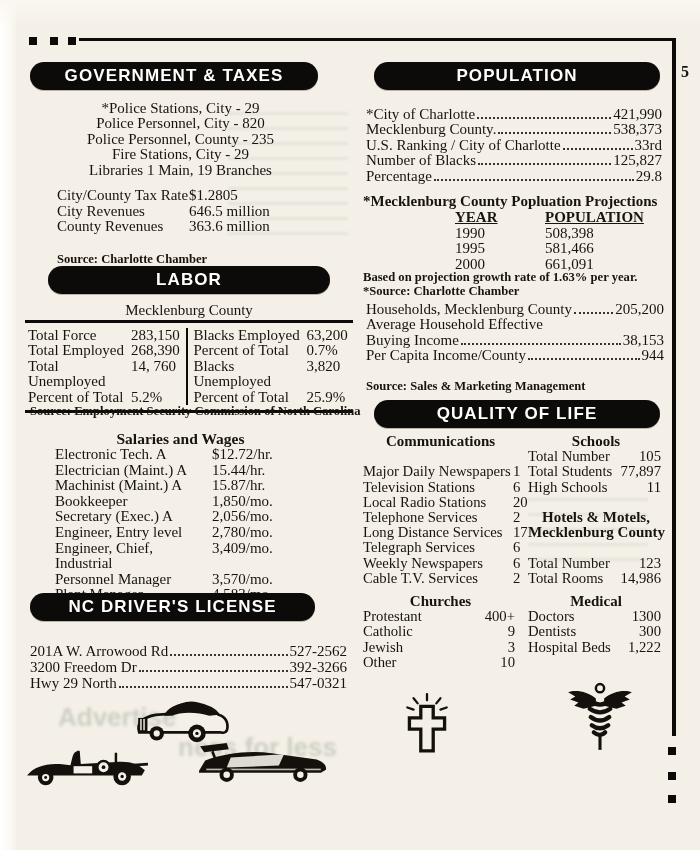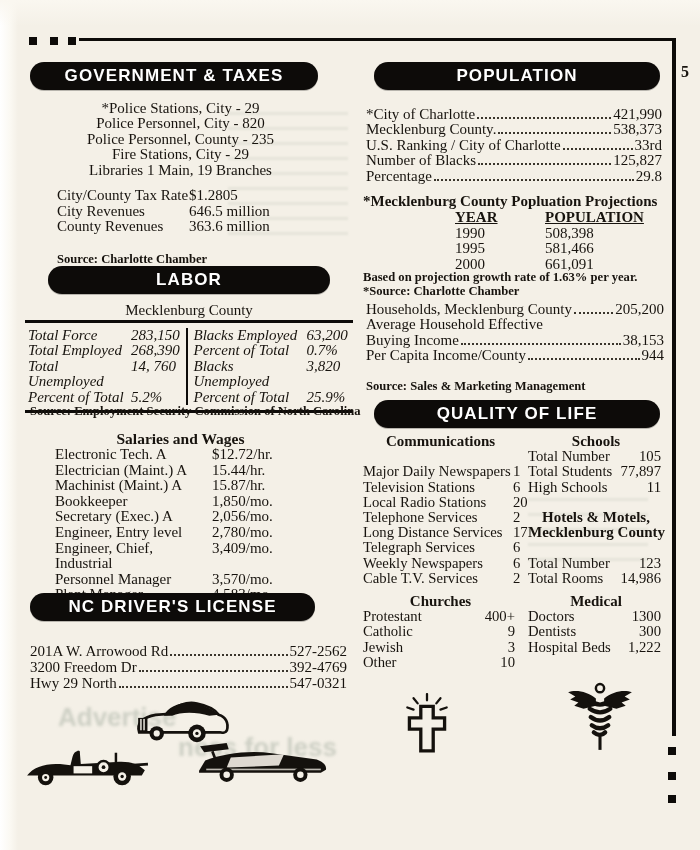--- a/index.html
+++ b/index.html
@@ -20,21 +20,21 @@
   .center{text-align:center;}
   .stat-lines{font-size:15px;line-height:15.4px;}
   .kv{display:grid;font-size:15px;line-height:15.6px;}
   .kv-gov{grid-template-columns:132px 1fr;}
   .kv-sal{grid-template-columns:157px 1fr;}
   .small{font-size:12.6px;line-height:14px;}
   .bold{font-weight:bold;}
   .lrow{display:flex;align-items:baseline;font-size:15px;height:15.8px;white-space:nowrap;}
   .dots{flex:1;border-bottom:2px dotted #3a352c;margin:0 2px 3px 2px;min-width:8px;}
   .labor-table{border-top:3px solid #0d0b09;border-bottom:3px solid #0d0b09;
-        display:flex;padding:5px 0 5px 0;font-style:italic;}
+        display:flex;padding:5px 0 5px 0;}
   .labor-half{font-size:15px;line-height:15.4px;display:grid;}
   .labor-left{width:160px;grid-template-columns:103px 1fr;border-right:2px solid #0d0b09;padding-left:3px;}
   .labor-right{width:162px;grid-template-columns:113px 1fr;padding-left:6px;}
   .proj{font-size:15px;line-height:15.6px;display:grid;grid-template-columns:90px auto;}
   .proj .hd{text-decoration:underline;}
   .qcols{display:flex;font-size:14.7px;}
   .qcol-l{width:155px;}
   .qcol-r{width:136px;margin-left:10px;}
   .qrow{position:relative;height:15.2px;white-space:nowrap;}
   .qval{position:absolute;left:150px;}
@@ -141,21 +141,21 @@
 
   <div class="sec z2" style="left:30px;top:643px;width:317px;">
     <div class="lrow">
       <span>201A W. Arrowood Rd</span>
       <span class="dots"></span>
       <span>527-2562</span>
     </div>
     <div class="lrow">
       <span>3200 Freedom Dr</span>
       <span class="dots"></span>
-      <span>392-4769</span>
+      <span>392-3266</span>
     </div>
     <div class="lrow">
       <span>Hwy 29 North</span>
       <span class="dots"></span>
       <span>547-0321</span>
     </div>
   </div>
 
   <div class="sec z2" style="left:133px;top:694px;">
     <svg width="98" height="54" viewBox="0 0 95 52">

